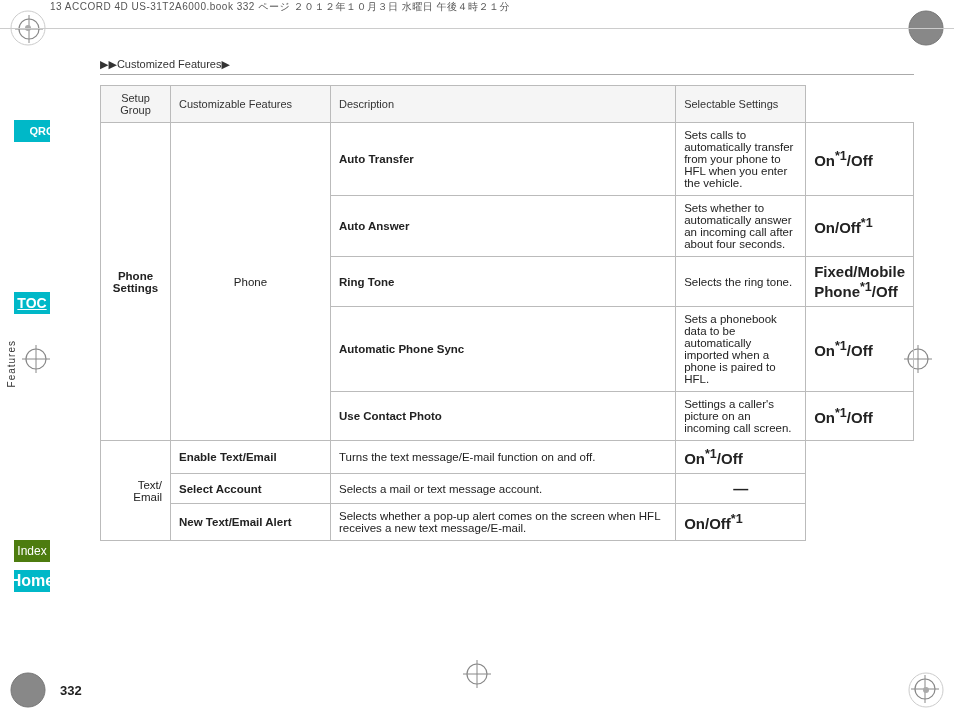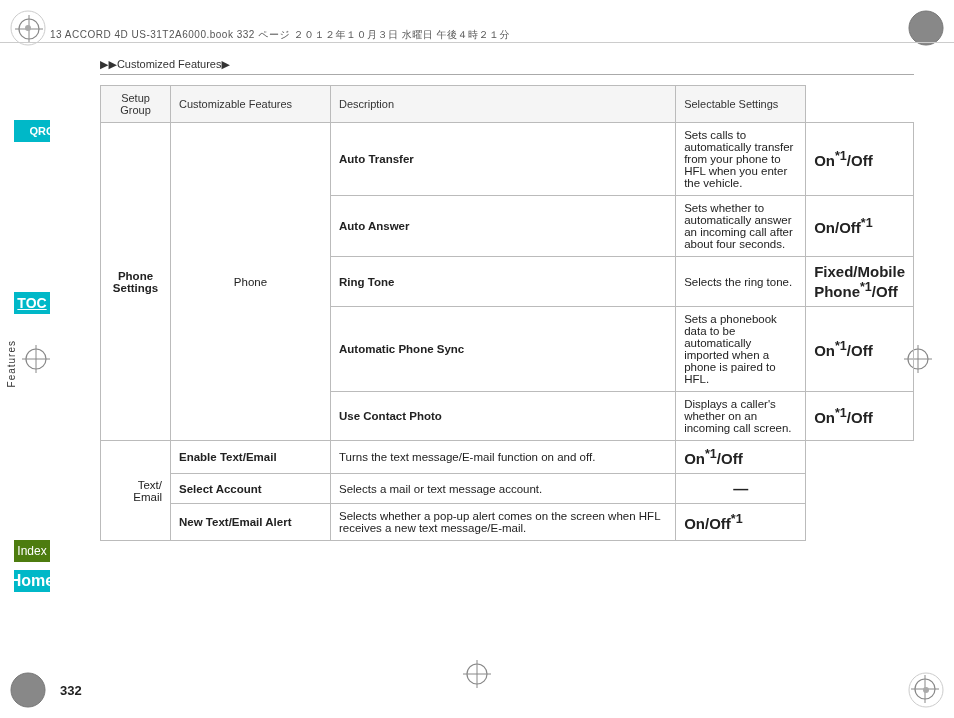--- a/index.html
+++ b/index.html
@@ -13,24 +13,24 @@
       position: relative;
       overflow: hidden;
     }
 
     
     .header-bar {
       position: absolute;
       top: 0;
       left: 0;
       right: 0;
-      height: 43px;
+      height: 29px;
       border-bottom: 1px solid #ccc;
       display: flex;
-      align-items: flex-end;
+      align-items: flex-start;
       padding-left: 50px;
     }
     .header-text {
       font-size: 10px;
       color: #555;
       letter-spacing: 0.5px;
     }
 
     
     .breadcrumb-area {
@@ -344,21 +344,21 @@
       </tr>
 
       <tr>
         <td class="bold-feature">Automatic Phone Sync</td>
         <td>Sets a phonebook data to be automatically imported when a phone is paired to HFL.</td>
         <td class="setting-value">On<sup>*1</sup>/Off</td>
       </tr>
 
       <tr>
         <td class="bold-feature">Use Contact Photo</td>
-        <td>Displays a caller's whether on an incoming call screen.</td>
+        <td>Settings a caller's picture on an incoming call screen.</td>
         <td class="setting-value">On<sup>*1</sup>/Off</td>
       </tr>
 
       <tr>
         <td rowspan="3" class="group-cell" style="text-align:right;">Text/<br>Email</td>
         <td class="bold-feature">Enable Text/Email</td>
         <td>Turns the text message/E-mail function on and off.</td>
         <td class="setting-value">On<sup>*1</sup>/Off</td>
       </tr>
 

